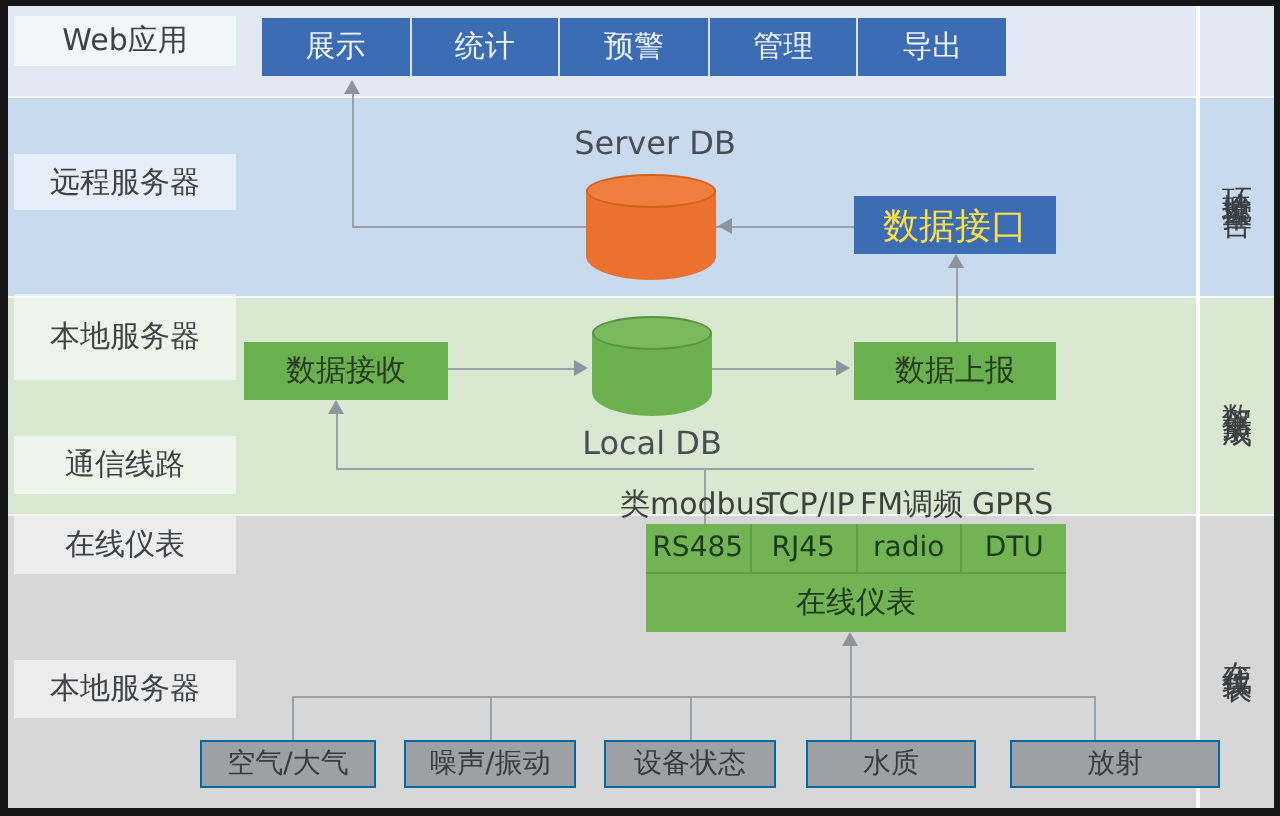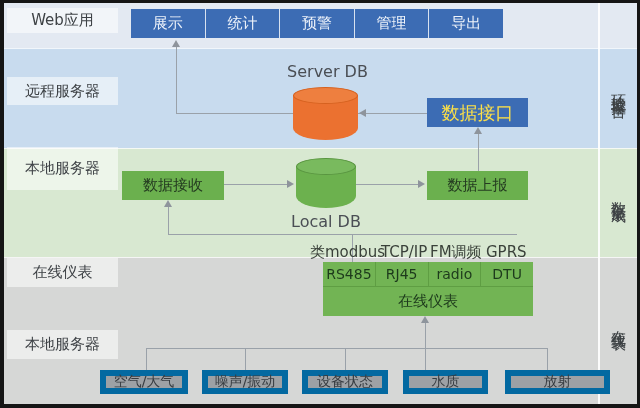--- a/index.html
+++ b/index.html
@@ -25,21 +25,21 @@
   .web-bar { position:absolute; left:131px; top:9px; width:372px; height:29px; background:#3c6cb4; display:flex; }
   .web-bar .btn { flex:1; display:flex; align-items:center; justify-content:center;
                   color:#eef3fa; font-size:15px; border-left:1px solid #d8e2f0; }
   .web-bar .btn:first-child { border-left:none; }
 
   
   .blue-box { position:absolute; background:#3c6cb4; color:#fde047; font-size:18px;
               display:flex; align-items:center; justify-content:center;text-align:right; }
   .green-box { position:absolute; background:#6bb04e; color:#243b20; font-size:15px;
                display:flex; align-items:center; justify-content:center; }
-  .sensor-box { position:absolute; top:370px; height:24px; background:#9da1a5; border:6px solid #0369a1;
+  .sensor-box { position:absolute; top:370px; height:24px; background:#9da1a5; border:1px solid #0369a1;
                 color:#373c41; font-size:14px; display:flex; align-items:center; justify-content:center; }
 
   
   .cyl { position:absolute; }
   .cyl .body { position:absolute; left:0; right:0; top:8px; bottom:0; border-radius:0 0 50% 50% / 0 0 12px 12px; }
   .cyl .top  { position:absolute; left:0; right:0; top:0; height:17px; border-radius:50%; }
   .cyl-orange .body { background:#eb7130; }
   .cyl-orange .top  { background:#ee7f3f; border:1px solid #d5611f; }
   .cyl-green .body { background:#6cb14e; }
   .cyl-green .top  { background:#79ba5e; border:1px solid #599540; }
@@ -79,20 +79,21 @@
   <div class="band band-local"></div>
   <div class="band band-device"></div>
   <div class="hairline" style="top:48px"></div>
   <div class="hairline" style="top:148px"></div>
   <div class="hairline" style="top:257px"></div>
   <div class="right-sep"></div>
 
   <div class="layer-strip" style="top:8px;height:25px">Web应用</div>
   <div class="layer-strip" style="top:77px;height:28px">远程服务器</div>
   <div class="layer-strip" style="top:147px;height:43px">本地服务器</div>
+  <div class="layer-strip" style="top:218px;height:29px">通信线路</div>
   <div class="layer-strip" style="top:258px;height:29px">在线仪表</div>
   <div class="layer-strip" style="top:330px;height:29px">本地服务器</div>
 
   <div class="vline" style="left:176px;top:44px;height:69px"></div>
   <div class="hline" style="left:176px;top:113px;width:251px"></div>
   <div class="vline" style="left:478px;top:134px;height:37px"></div>
   <div class="hline" style="left:220px;top:184px;width:70px"></div>
   <div class="hline" style="left:356px;top:184px;width:64px"></div>
   <div class="vline" style="left:168px;top:207px;height:27px"></div>
   <div class="hline" style="left:168px;top:234px;width:349px"></div>

